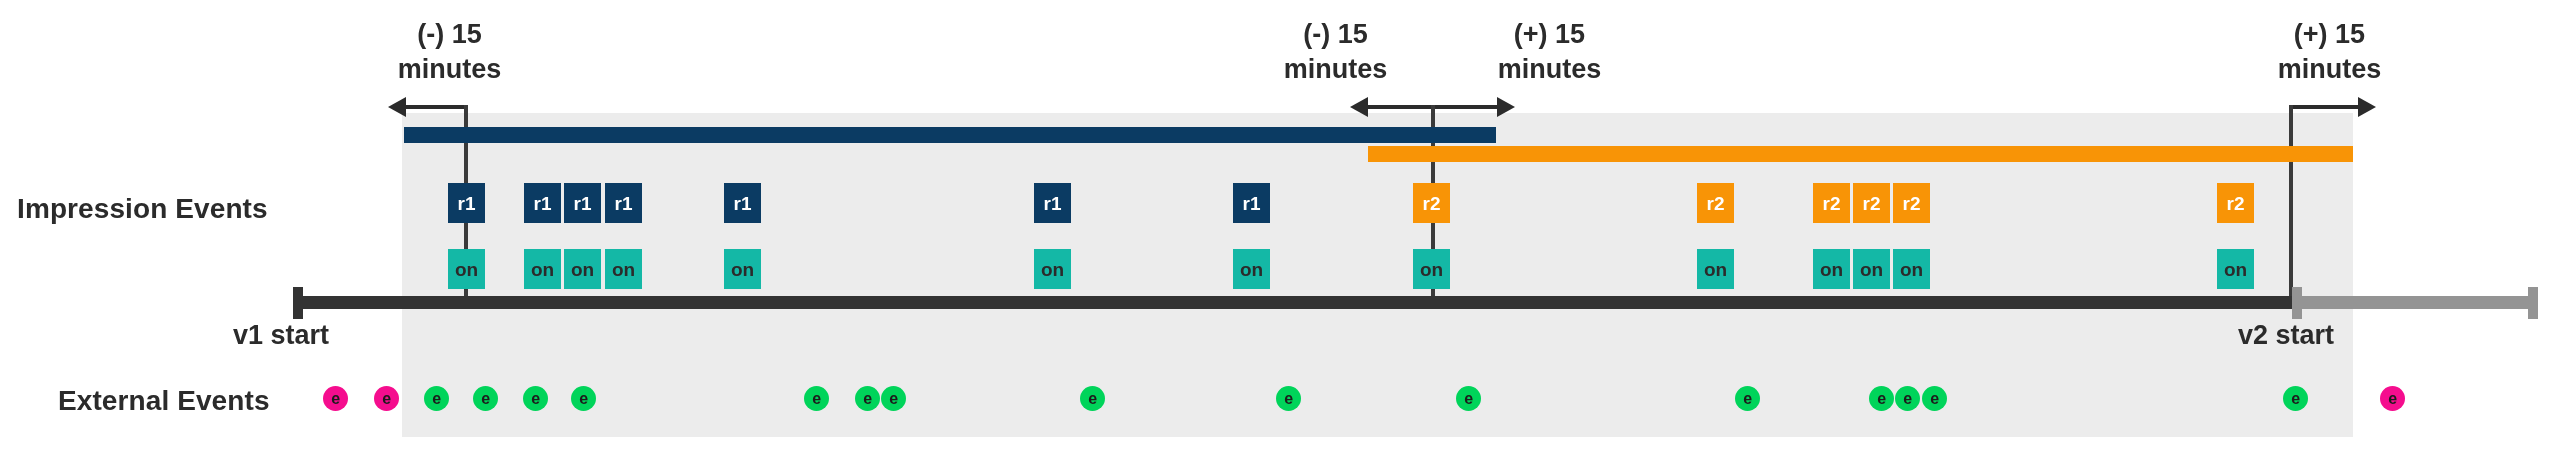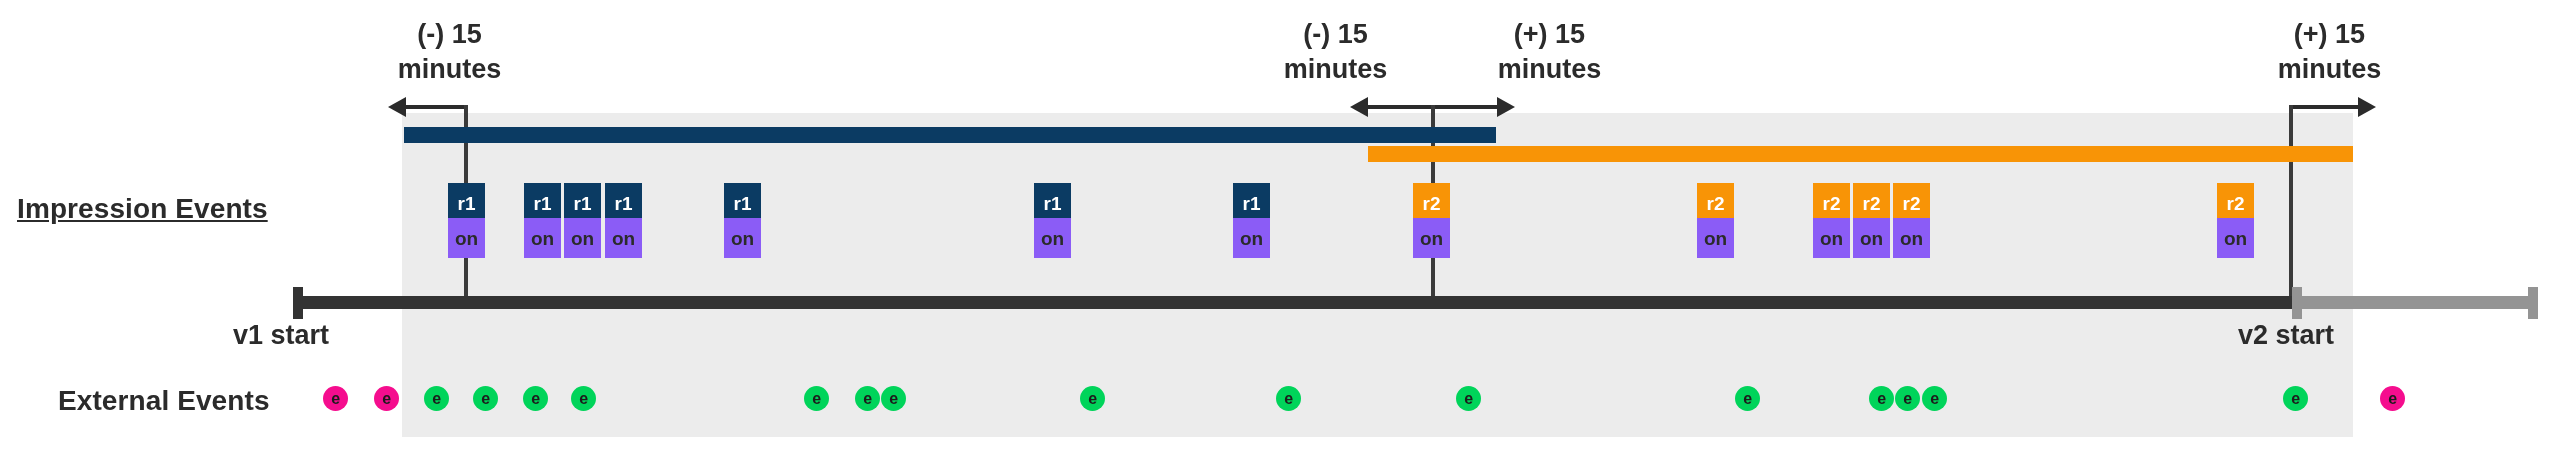--- a/index.html
+++ b/index.html
@@ -94,21 +94,21 @@
     display: flex;
     align-items: center;
     justify-content: center;
     font-size: 19px;
     font-weight: 600;
     line-height: 1;
     box-sizing: border-box;
   }
   .chip.r1 { background: #0b3b63; color: #ffffff; }
   .chip.r2 { background: #f89406; color: #ffffff; }
-  .chip.on { background: #8b5cf6; color: #2b2b2b; }
+  .chip.on { background: #14b8a6; color: #2b2b2b; margin-top: 31px; }
 
   
   .dot {
     position: absolute;
     width: 25.4px;
     height: 25.4px;
     border-radius: 50%;
     display: flex;
     align-items: center;
     justify-content: center;
@@ -131,21 +131,21 @@
   }
 </style>
 </head>
 <body>
 
 <div id="stage" style="width: 2576px; height: 464px; background: rgb(255, 255, 255);">
 
   <div class="shade" id="shade-band" style="left: 402px; top: 113px; width: 1951px; height: 324px; background: rgb(236, 236, 236);"></div>
 
   <div id="row-labels">
-      <div class="row-label" style="left: 17px; top: 193px; text-decoration: underline;">Impression Events</div>
+      <div class="row-label" style="left: 17px; top: 193px;">Impression Events</div>
       <div class="row-label" style="left: 58px; top: 385px;">External Events</div>
     </div>
 
   <div id="callouts">
       <div class="callout" style="left: 346px; top: 17px; width: 207px;">
         <span class="ln">(-) 15</span>
         <span class="ln">minutes</span>
       </div>
       <div class="arrow-shaft" style="left: 406px; width: 58px; top: 105px;"></div>
       <div class="arrow-head left" style="top: 97px; left: 388px;"></div>

